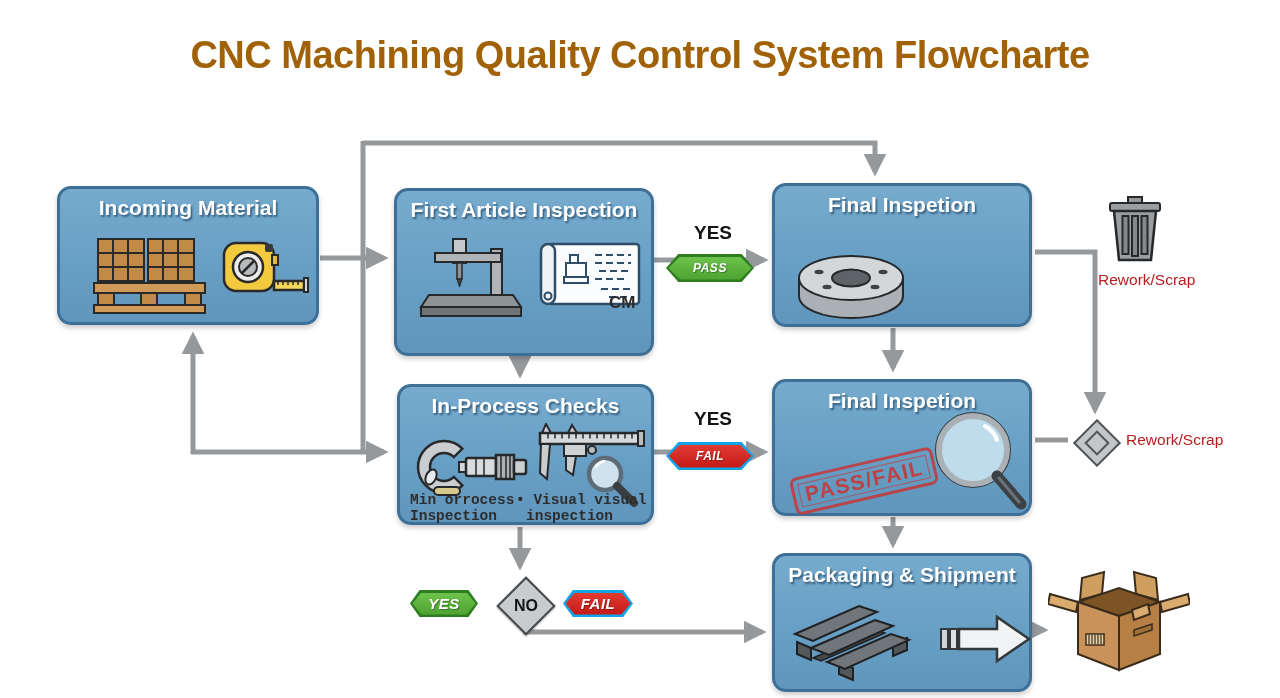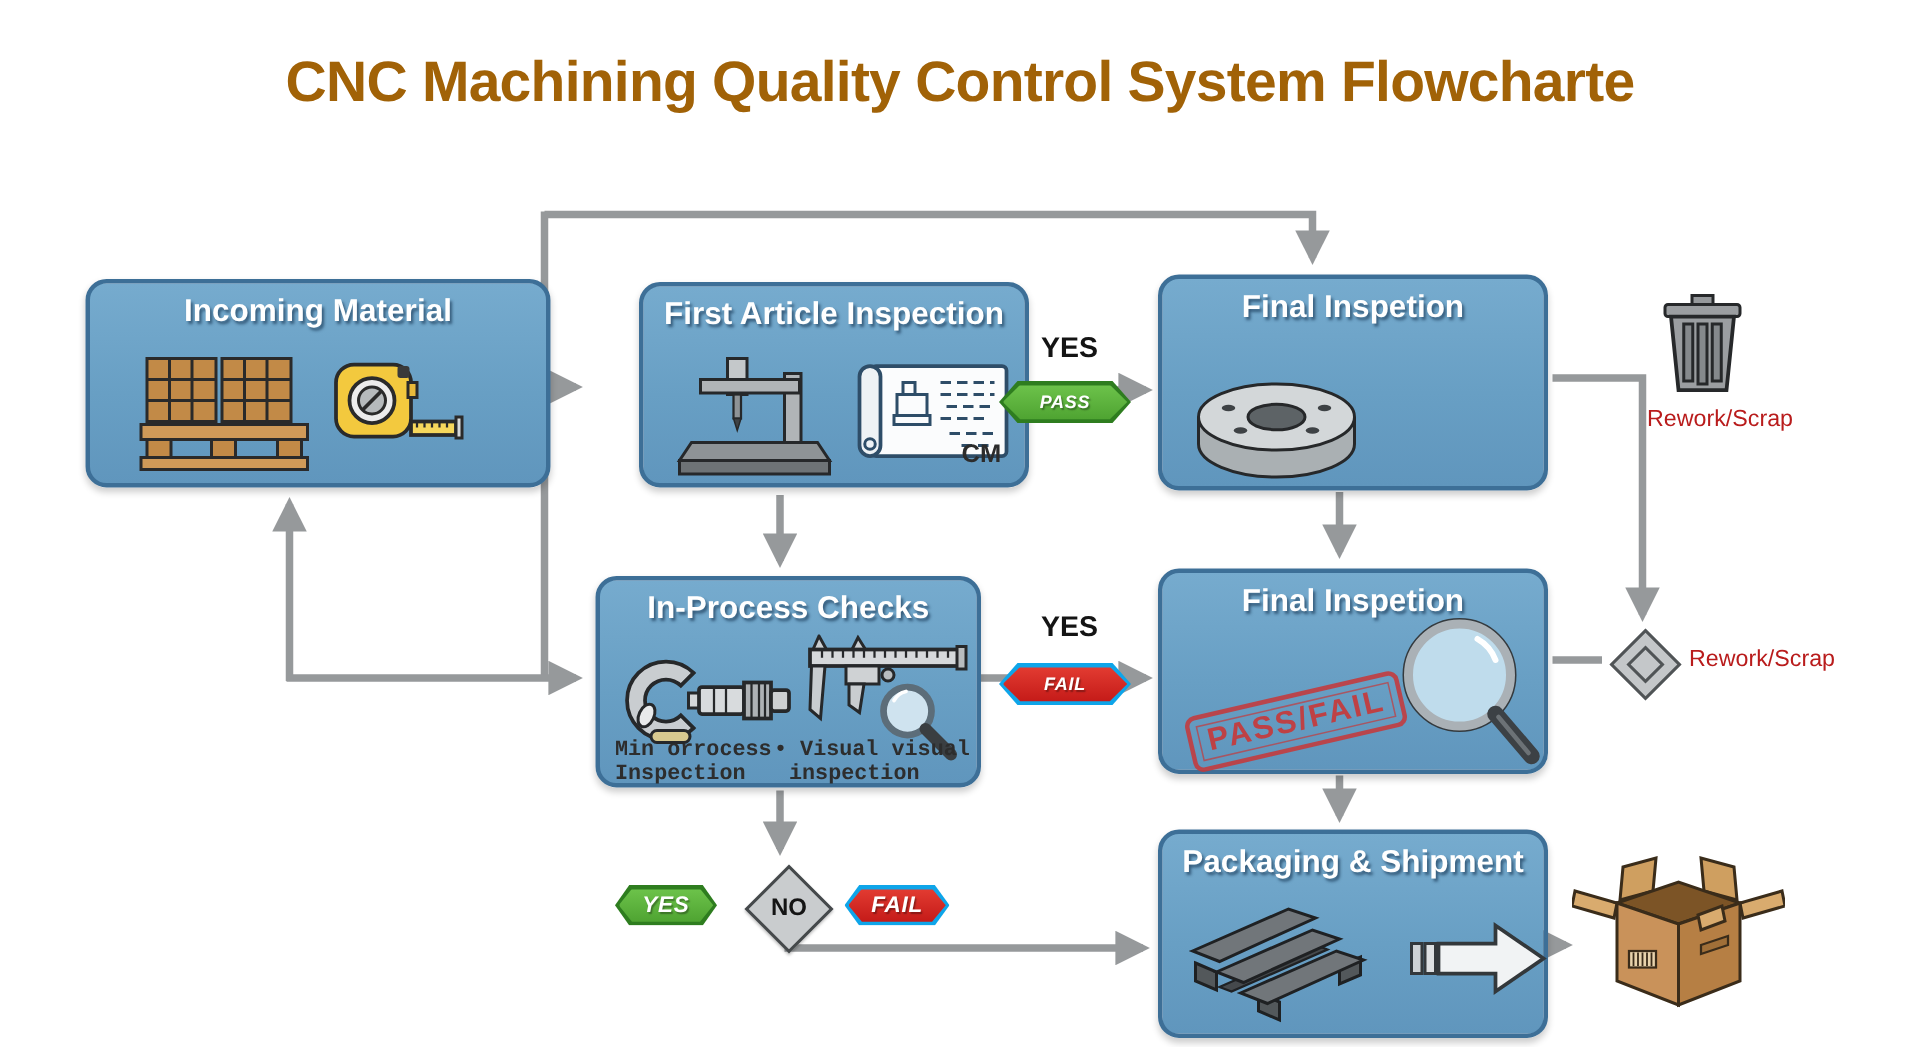--- a/index.html
+++ b/index.html
@@ -63,21 +63,21 @@
       <path d="M1035 440 H1068"></path>
       <path d="M893 517 V544" marker-end="url(#ah)"></path>
       <path d="M520 527 V566" marker-end="url(#ah)"></path>
       <path d="M523 632 H762" marker-end="url(#ah)"></path>
       <path d="M1035 630 H1044" marker-end="url(#ah)"></path>
     </g>
   </svg>
 
   <div class="main-title">CNC Machining Quality Control System Flowcharte</div>
 
-  <div class="node" style="left:57px;top:186px;width:310px;height:139px;">
+  <div class="node" style="left:57px;top:186px;width:262px;height:139px;">
     <div class="node-title">Incoming Material</div>
     <svg class="abs" style="left:32px;top:48px;" width="115" height="80" viewBox="0 0 115 80">
       <g stroke="#2a2a2a" stroke-width="2">
         <rect x="6" y="2" width="46" height="42" fill="#c28a47"></rect>
         <path d="M21 2 V44 M36 2 V44 M6 16 H52 M6 30 H52" fill="none"></path>
         <rect x="56" y="2" width="46" height="42" fill="#c28a47"></rect>
         <path d="M71 2 V44 M86 2 V44 M56 16 H102 M56 30 H102" fill="none"></path>
         <rect x="2" y="46" width="111" height="10" fill="#d09a58"></rect>
         <rect x="6" y="56" width="16" height="12" fill="#c28a47"></rect>
         <rect x="49" y="56" width="16" height="12" fill="#c28a47"></rect>
@@ -93,21 +93,21 @@
         <circle cx="26" cy="26" r="9" fill="#b6babc" stroke-width="2"></circle>
         <path d="M20 32 L32 20"></path>
         <rect x="52" y="40" width="30" height="9" fill="#f6d75c"></rect>
         <path d="M56 40 v4 M61 40 v4 M66 40 v4 M71 40 v4 M76 40 v4" stroke-width="1.5"></path>
         <rect x="82" y="37" width="4" height="14" fill="#d6d9db" stroke-width="2"></rect>
       </g>
       <rect x="43" y="3" width="8" height="8" rx="2" fill="#3a3a3a"></rect>
     </svg>
   </div>
 
-  <div class="node" style="left:394px;top:188px;width:260px;height:137px;margin-left:32px;">
+  <div class="node" style="left:394px;top:188px;width:260px;height:168px;">
     <div class="node-title">First Article Inspection</div>
     <svg class="abs" style="left:18px;top:40px;" width="112" height="92" viewBox="0 0 112 92">
       <g stroke="#26282a" stroke-width="2">
         <rect x="76" y="18" width="11" height="46" fill="#b0b4b7"></rect>
         <rect x="38" y="8" width="13" height="24" fill="#c4c8ca"></rect>
         <rect x="20" y="22" width="66" height="9" fill="#b0b4b7"></rect>
         <rect x="42" y="32" width="5" height="16" fill="#8e9396" stroke-width="1.5"></rect>
         <polygon points="42,48 47,48 44.5,56" fill="#3e4245" stroke-width="1"></polygon>
         <polygon points="14,64 98,64 106,76 6,76" fill="#8e9396"></polygon>
         <rect x="6" y="76" width="100" height="9" fill="#6e7376"></rect>

